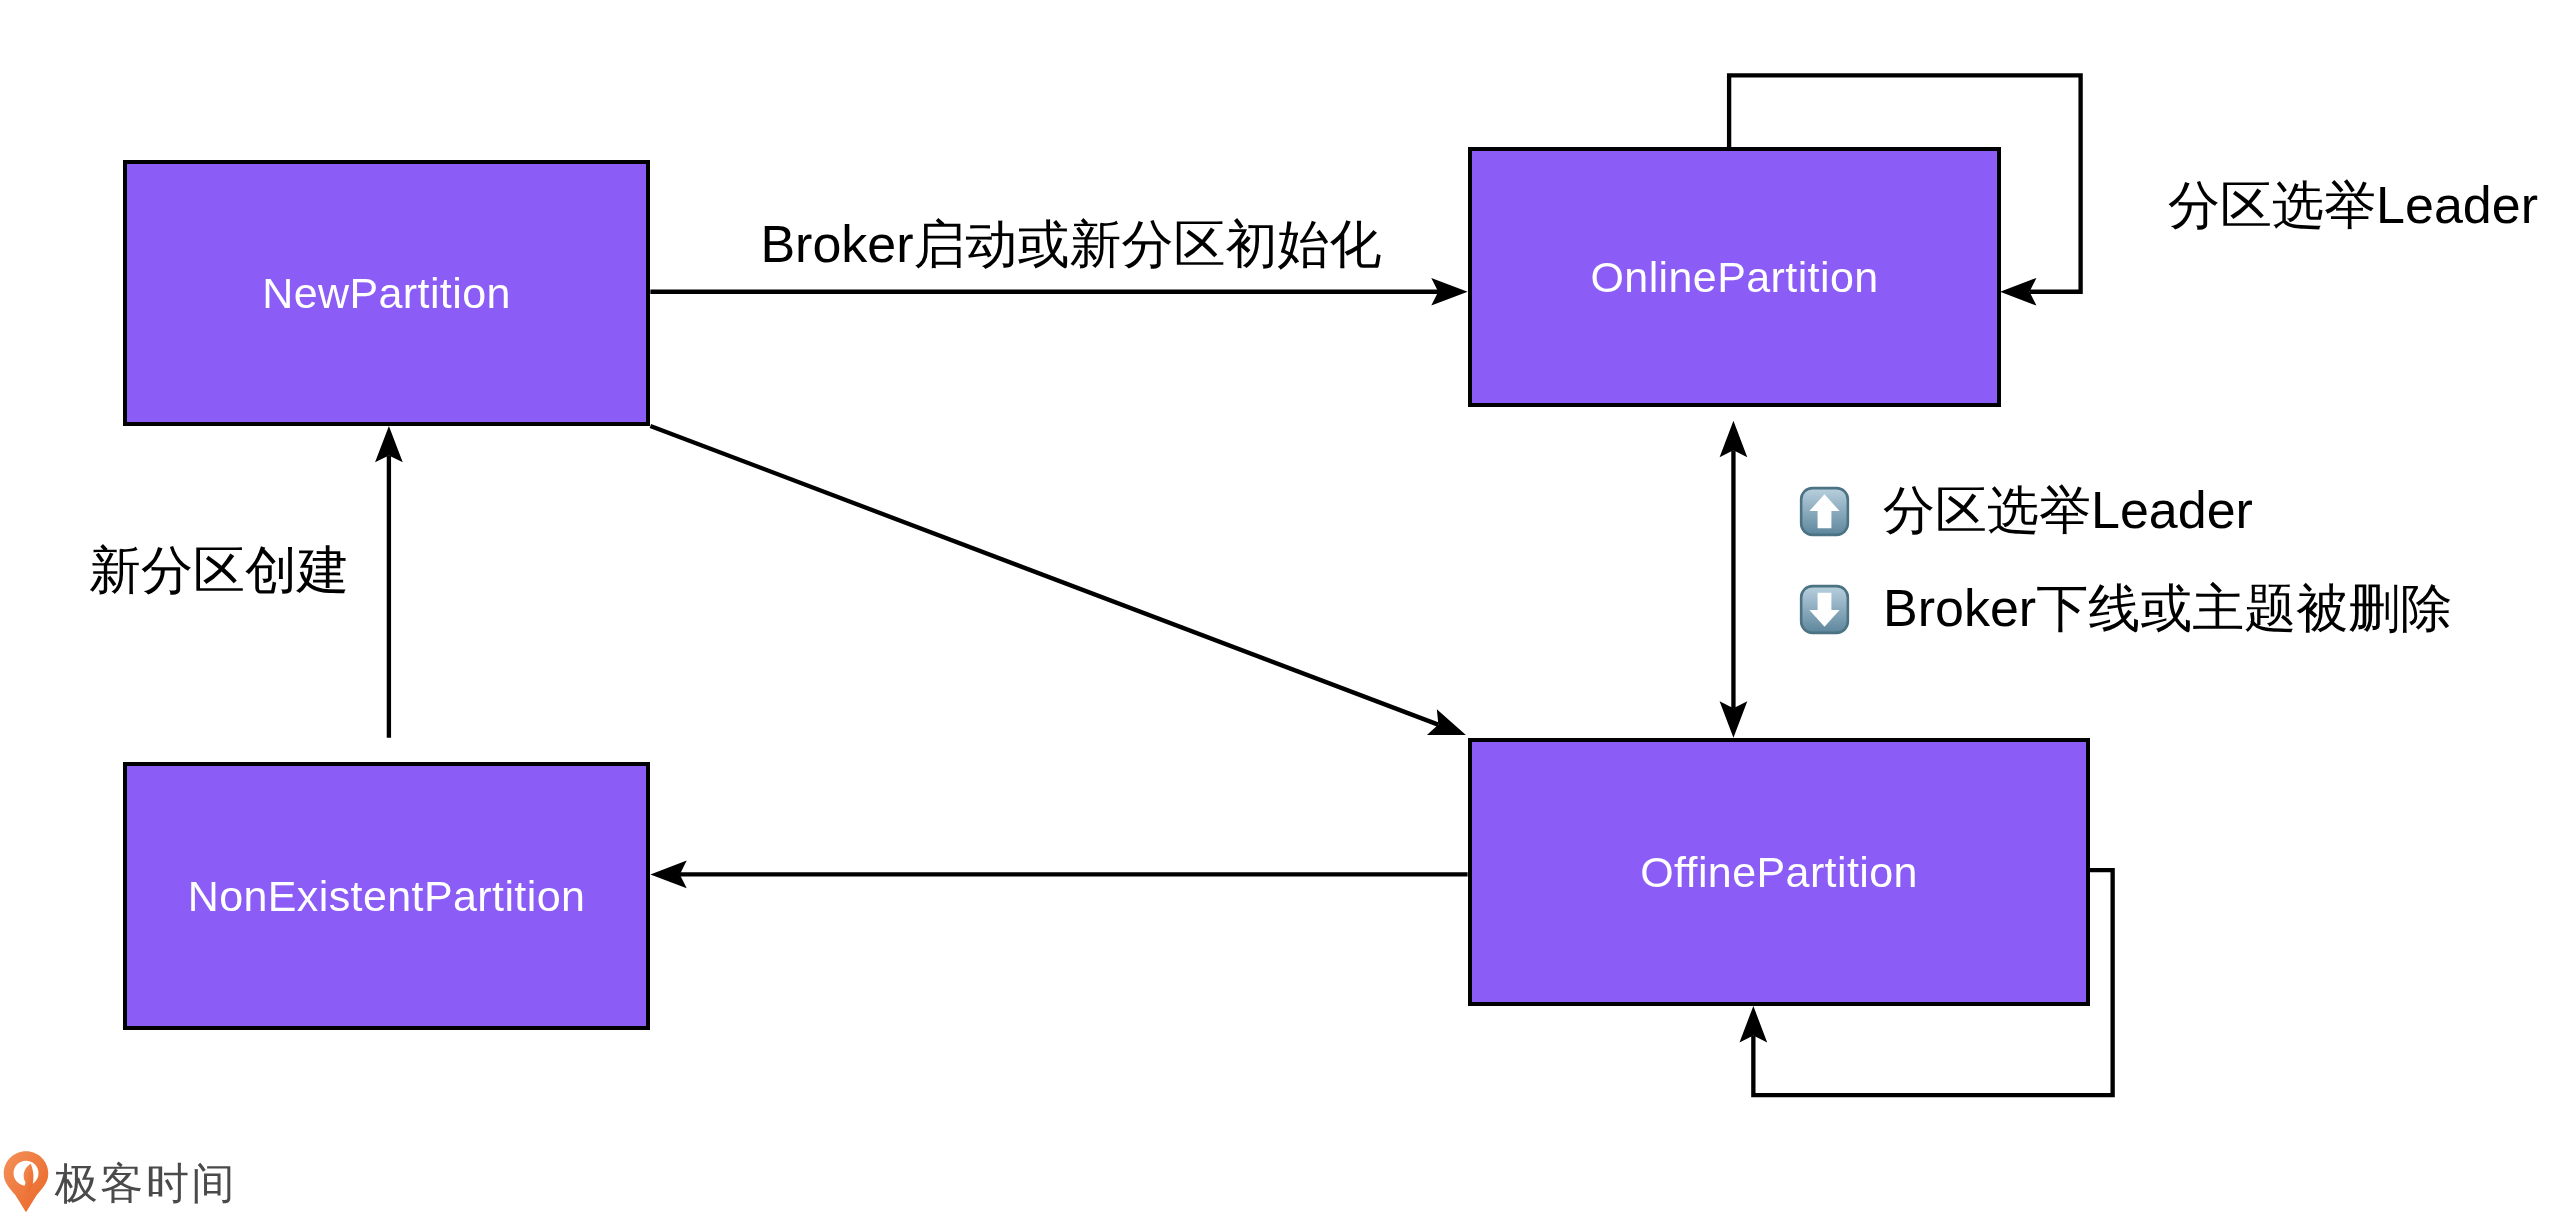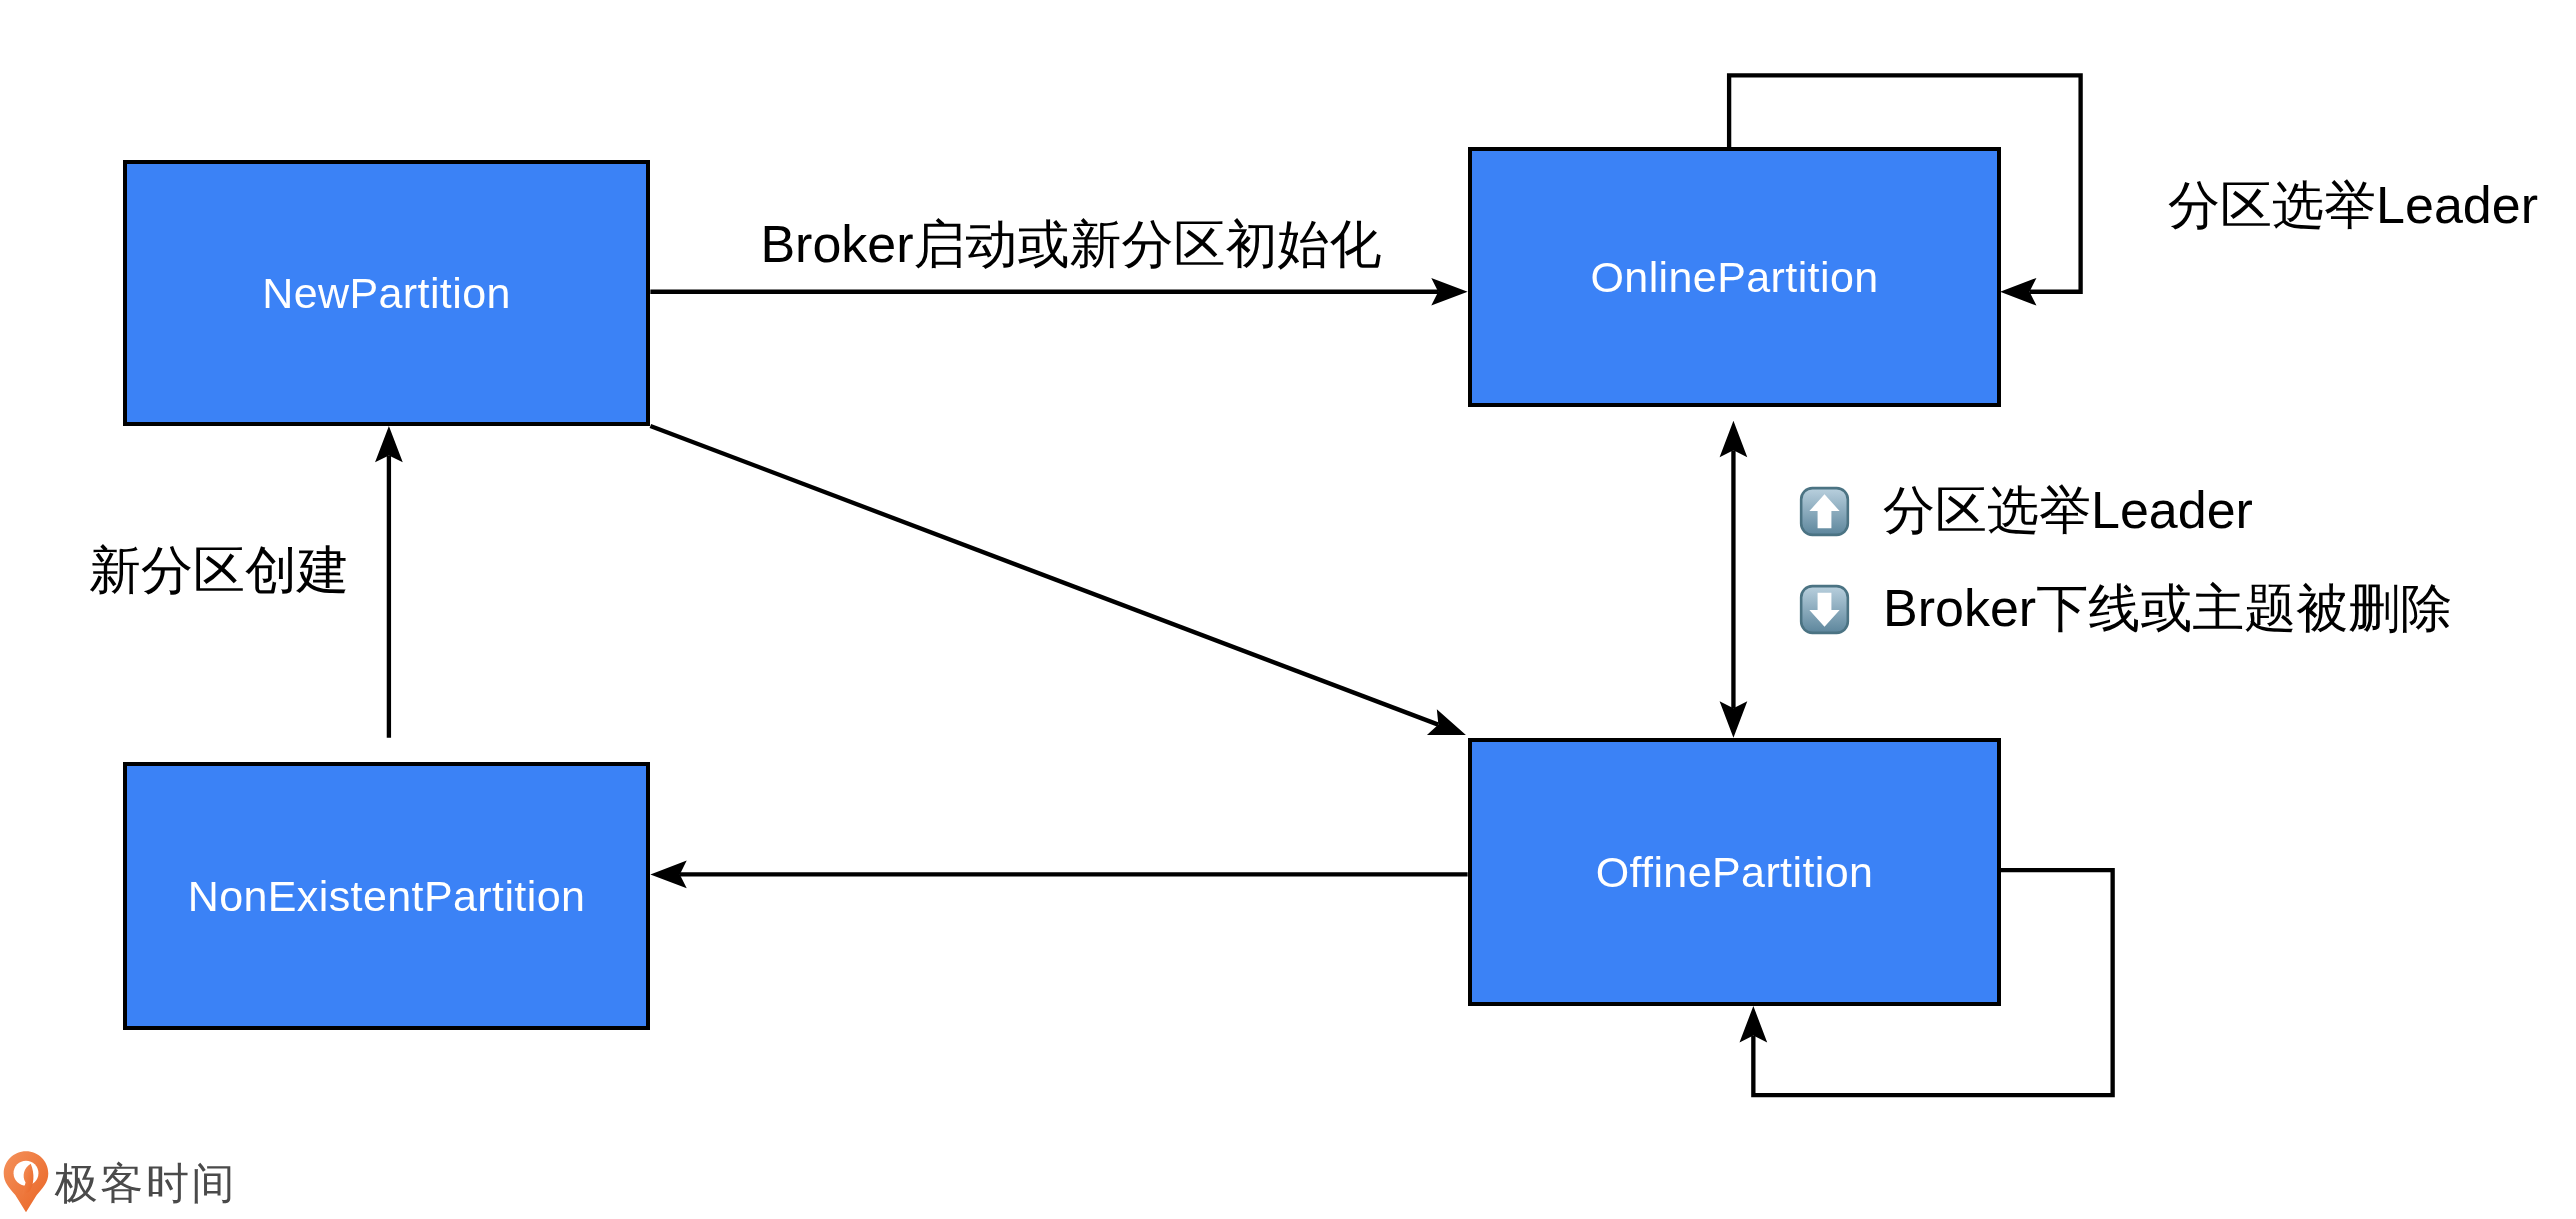--- a/index.html
+++ b/index.html
@@ -21,35 +21,35 @@
   }
   svg.connectors {
     position: absolute;
     left: 0; top: 0;
     width: 2576px;
     height: 1219px;
     pointer-events: none;
   }
   .node {
     position: absolute;
-    background: #3b82f6;
+    background: #8b5cf6;
     border: 4.3px solid #000000;
     box-sizing: border-box;
     display: flex;
     align-items: center;
     justify-content: center;
     color: #ffffff;
     font-size: 43px;
     letter-spacing: 0.4px;
     white-space: nowrap;
   }
   .node-new        { left: 123px;  top: 160px; width: 527px; height: 266px; }
   .node-online     { left: 1468px; top: 147px; width: 533px; height: 260px; }
   .node-nonexist   { left: 123px;  top: 762px; width: 527px; height: 268px; align-items: center; }
-  .node-offine     { left: 1468px; top: 738px; width: 533px; height: 268px; }
+  .node-offine     { left: 1468px; top: 738px; width: 622px; height: 268px; }
 
   .edge-label {
     position: absolute;
     color: #000000;
     font-size: 52px;
     white-space: nowrap;
     transform: translate(-50%, -50%);
   }
   .label-broker-start { left: 1071px; top: 245px; }
   .label-online-self  { left: 2353px; top: 206px; }

